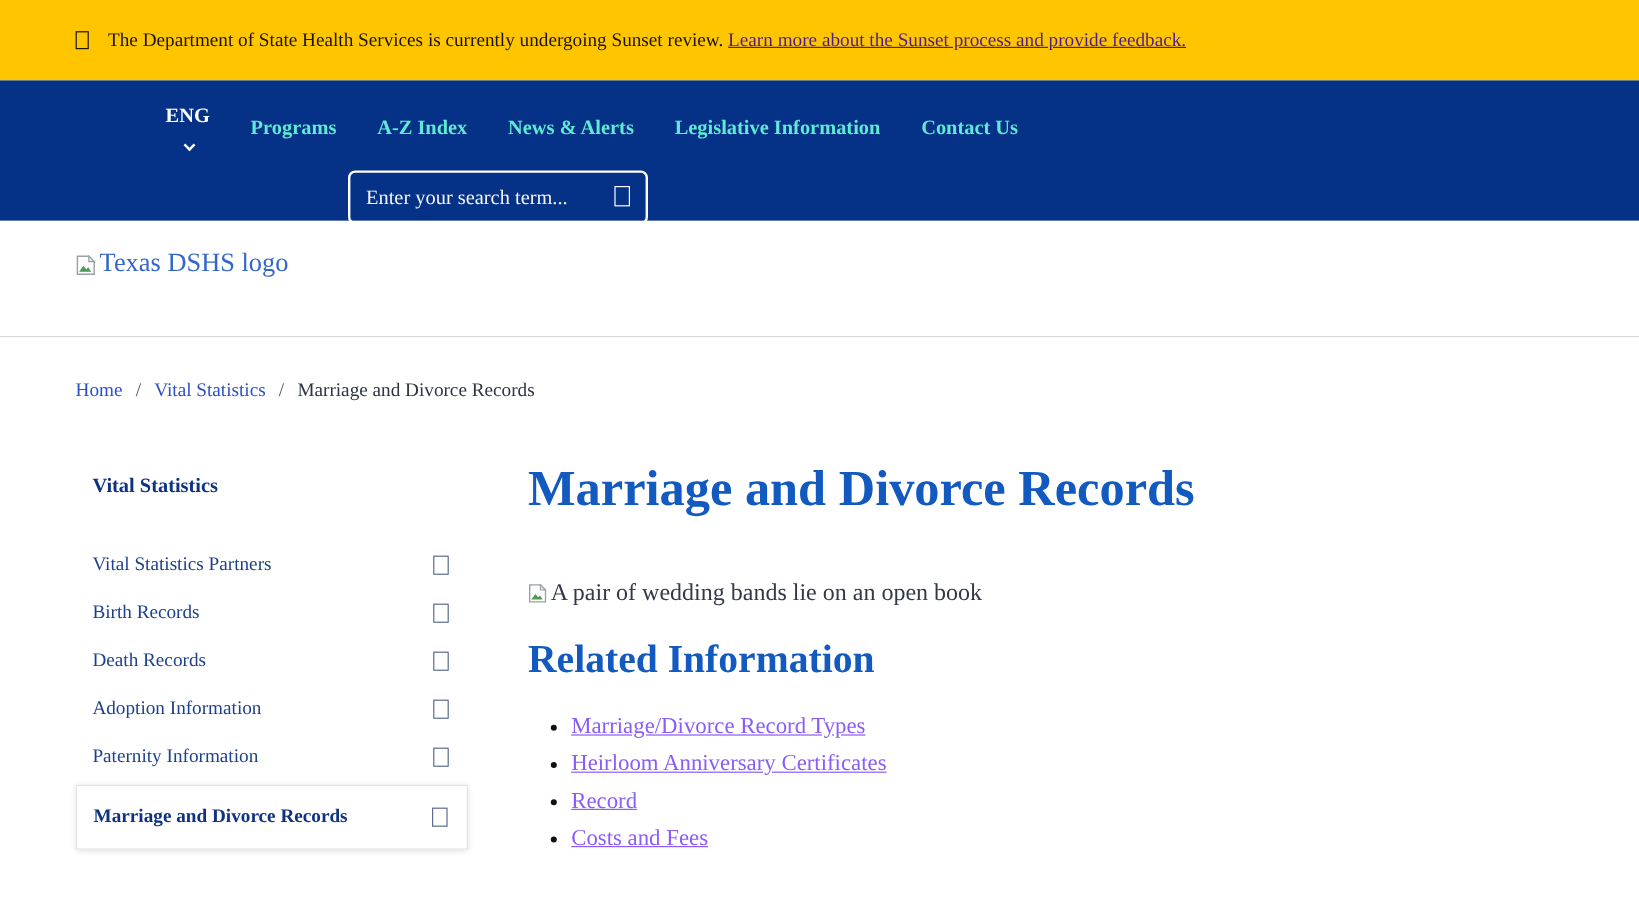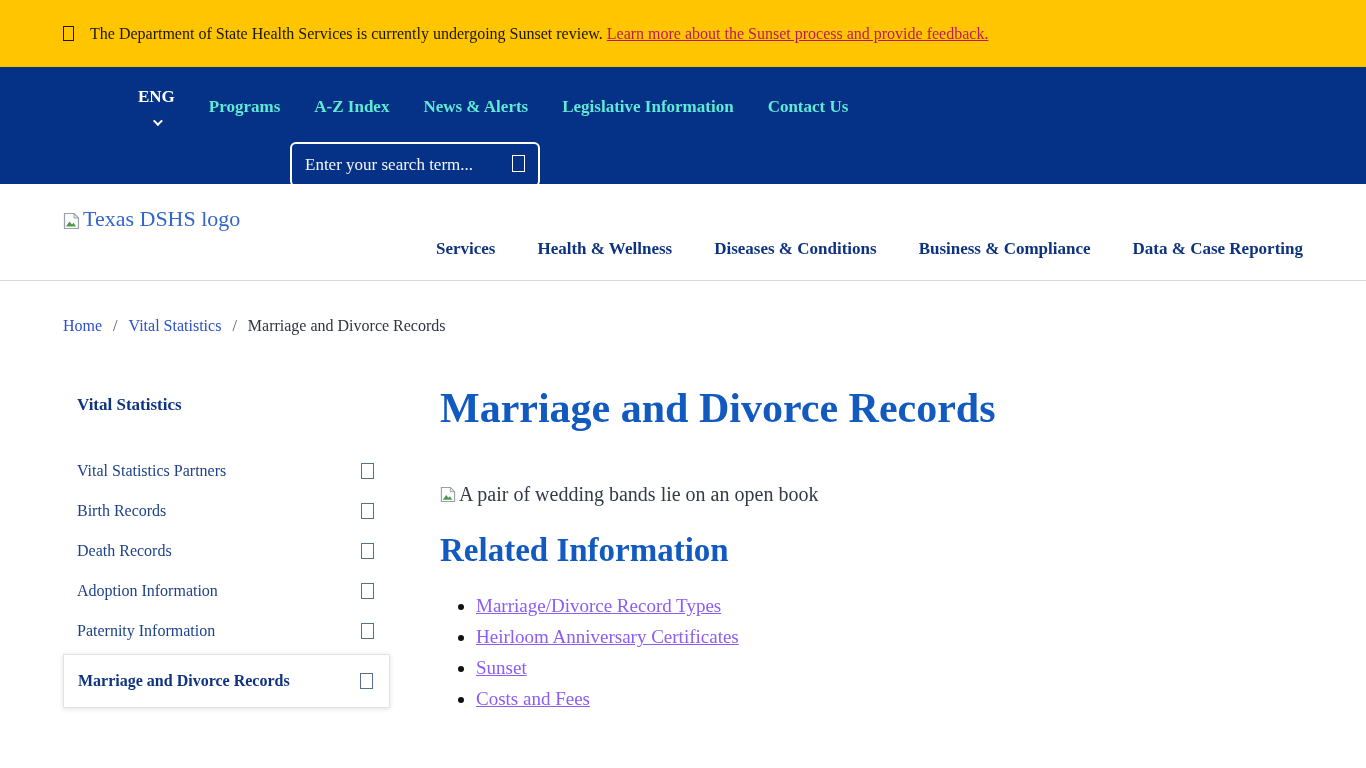--- a/index.html
+++ b/index.html
@@ -5,21 +5,21 @@
   * { margin:0; padding:0; box-sizing:border-box; }
   html,body { width:1366px; height:768px; overflow:hidden; }
   body { font-family:"Liberation Serif", serif; background:#ffffff; }
   a { cursor:pointer; }
 
   
   .alert-banner { background:#FFC600; height:67px; display:flex; align-items:center; padding:0 63px; }
   .alert-inner { display:flex; align-items:center; gap:16px; }
   .tofu-dark { width:11px; height:15px; border:1.6px solid #1c1600; display:inline-block; flex:0 0 auto; }
   .alert-text { font-size:16px; color:#1c1600; }
-  .alert-link { color:#be185d; text-decoration:underline; }
+  .alert-link { color:#4c1d95; text-decoration:underline; }
 
   
   .utility-bar { background:#053287; height:117px; padding:0 63px; color:#fff; }
   .utility-nav { display:flex; align-items:center; gap:34px; padding-left:75px; padding-top:20px; font-weight:bold; font-size:17px; }
   .utility-nav a { color:#5eead4; text-decoration:none; }
   .lang-switch { display:flex; align-items:center; gap:12px;flex-direction:column; }
   .chevron-down { width:7px; height:7px; border-right:2px solid #fff; border-bottom:2px solid #fff; transform:rotate(45deg) translateY(-2px); display:inline-block; }
   .search-row { margin-left:227px; margin-top:16px; }
   .search-box { width:250px; height:45px; border:2px solid #fff; border-radius:6px; display:flex; align-items:center; padding:0 13px; }
   .search-input { flex:1; background:transparent; border:none; outline:none; color:#22c55e; font-size:17px; font-family:"Liberation Serif", serif; min-width:0; }
@@ -98,27 +98,20 @@
 
 <div class="site-header">
   <a class="logo-wrap">
     <svg class="broken-img-icon" width="17" height="18" viewBox="0 0 17 18">
       <path d="M1.5 1.5 H11 L15.5 6 V16.5 H1.5 Z" fill="#fdfdfd" stroke="#9aa0a6" stroke-width="1.2"></path>
       <path d="M11 1.5 V6 H15.5 Z" fill="#e8eaed" stroke="#9aa0a6" stroke-width="1"></path>
       <path d="M3 14.5 L6.5 9.5 L9 12.5 L10.5 10.8 L13 14.5 Z" fill="#4c9a52"></path>
     </svg>
     <span class="logo-alt">Texas DSHS logo</span>
   </a>
-  <div class="main-nav">
-    <a>Services</a>
-    <a>Health &amp; Wellness</a>
-    <a>Diseases &amp; Conditions</a>
-    <a>Business &amp; Compliance</a>
-    <a>Data &amp; Case Reporting</a>
-  </div>
 </div>
 
 <div class="breadcrumb">
   <a>Home</a>
   <span class="crumb-sep">/</span>
   <a>Vital Statistics</a>
   <span class="crumb-sep">/</span>
   <span class="crumb-current">Marriage and Divorce Records</span>
 </div>
 
@@ -169,21 +162,21 @@
     <h2 class="section-title">Related Information</h2>
 
     <ul class="related-list">
       <li>
         <a>Marriage/Divorce Record Types</a>
       </li>
       <li>
         <a>Heirloom Anniversary Certificates</a>
       </li>
       <li>
-        <a>Sunset</a>
+        <a>Record</a>
       </li>
       <li>
         <a>Costs and Fees</a>
       </li>
     </ul>
   </div>
 
 </div>
 
 </body></html>

